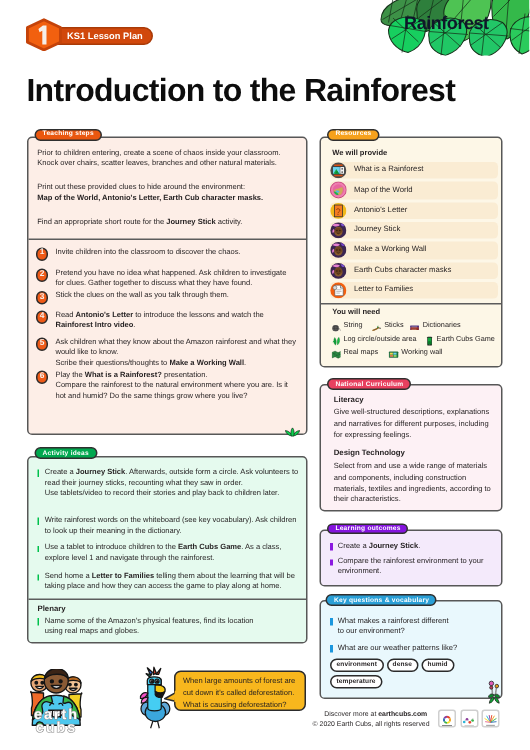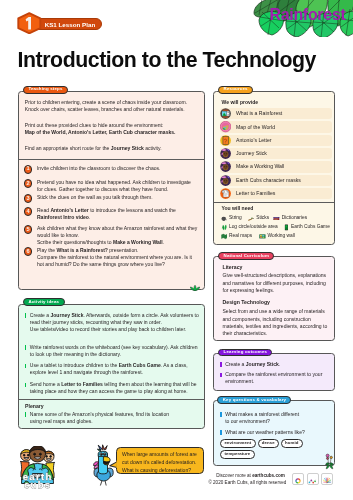--- a/index.html
+++ b/index.html
@@ -8,21 +8,21 @@
 
   
   .hexbadge{position:absolute;left:17.2px;top:11.8px;width:24.6px;height:22.5px;z-index:3;}
   .hexbadge .num{position:absolute;left:0;top:0;width:24.6px;height:22.5px;line-height:0;}
   .pill-ks{position:absolute;left:30px;top:18px;width:72px;height:12.4px;border-radius:6.2px;background:#d1480c;
     border:1.1px solid #a93a07;color:#fff;font-size:6.2px;font-weight:bold;letter-spacing:.02px;
     display:flex;align-items:center;justify-content:flex-end;padding:0 5.8px 0 0;box-sizing:border-box;}
   .page-title{position:absolute;left:17.6px;top:50px;font-size:21.3px;font-weight:bold;color:#0d0d0d;
     letter-spacing:-.45px;white-space:nowrap;line-height:21.3px;}
   .logo-wrap{position:absolute;left:252px;top:0;width:101px;height:40px;}
-  .logo-text{position:absolute;left:17.4px;top:6.8px;font-size:16px;font-weight:bold;color:#a21caf;letter-spacing:-.3px;line-height:16px;}
+  .logo-text{position:absolute;left:17.4px;top:6.8px;font-size:12px;font-weight:bold;color:#0f172a;letter-spacing:-.3px;line-height:16px;}
 
   
   .panel{position:absolute;box-sizing:border-box;border:1.05px solid #575757;border-radius:3.4px;}
   .tag{position:absolute;border-radius:4px;border:1.05px solid #2f2f2f;color:#fff;
     font-size:4.4px;font-weight:bold;letter-spacing:.18px;display:flex;align-items:center;
     justify-content:center;height:7.9px;padding:0 4.3px;box-sizing:border-box;z-index:5;white-space:nowrap;line-height:1;}
 
   .ts-panel{left:17.5px;top:90.5px;width:187px;height:199.5px;background:#fdeee7;}
   .ai-panel{left:17.5px;top:303.5px;width:187px;height:125.5px;background:#e5faee;}
   .res-panel{left:213px;top:90.5px;width:121.5px;height:154px;background:#fdf7e7;}
@@ -172,21 +172,21 @@
     <svg viewBox="0 0 24.6 22.5" width="24.6" height="22.5">
       <path d="M12.3 1.2 L23.3 6.3 L23.3 16.2 L12.3 21.3 L1.3 16.2 L1.3 6.3 Z" fill="#f2600f" stroke="#c4430a" stroke-width="1.9" stroke-linejoin="round"></path>
     </svg>
     <div class="num">
       <svg viewBox="0 0 24.6 22.5" width="24.6" height="22.5">
         <path d="M8.6 7.3 L11.6 5.0 L14.0 5.0 L14.0 17.6 L11.2 17.6 L11.2 8.5 L9.4 9.5 Z" fill="#f5efea"></path>
       </svg>
     </div>
   </div>
   <div class="pill-ks">KS1 Lesson Plan</div>
-  <div class="page-title">Introduction to the Technology</div>
+  <div class="page-title">Introduction to the Rainforest</div>
 
   <div class="panel ts-panel">
     <div class="ts-intro body-txt">
         <p class="ts-para">Prior to children entering, create a scene of chaos inside your classroom. Knock over chairs, scatter leaves, branches and other natural materials.</p>
         <p class="ts-para">Print out these provided clues to hide around the environment:<br><b>Map of the World, Antonio's Letter, Earth Cub character masks.</b></p>
         <p class="ts-para">Find an appropriate short route for the <b>Journey Stick</b> activity.</p>
       </div>
     <div class="divider" style="top:67.9px"></div>
     <div id="ts-steps">
         <div class="step" style="top: 73.3px;">

